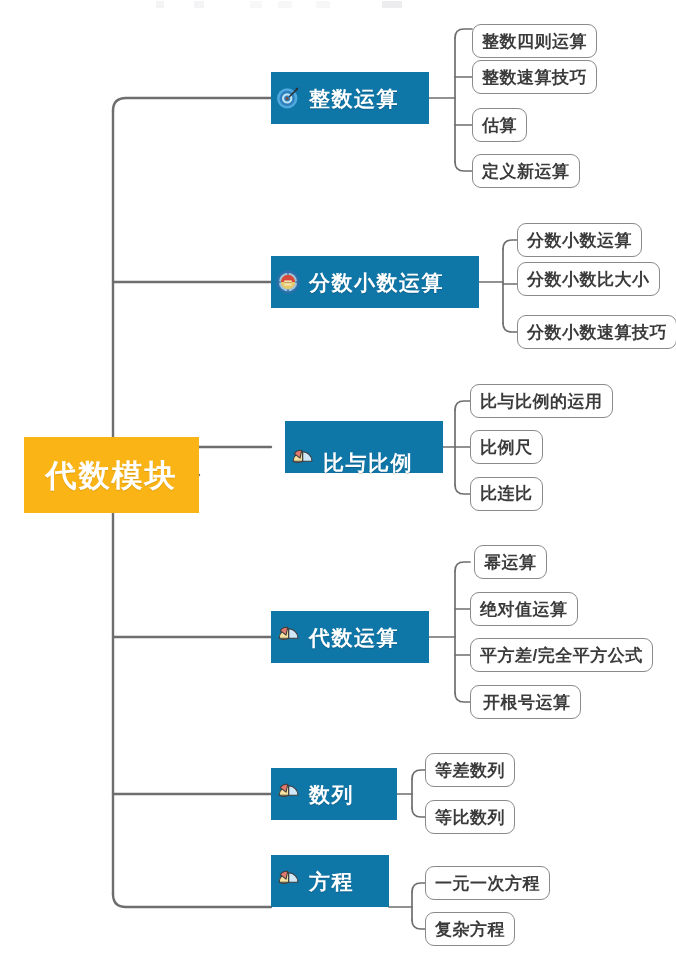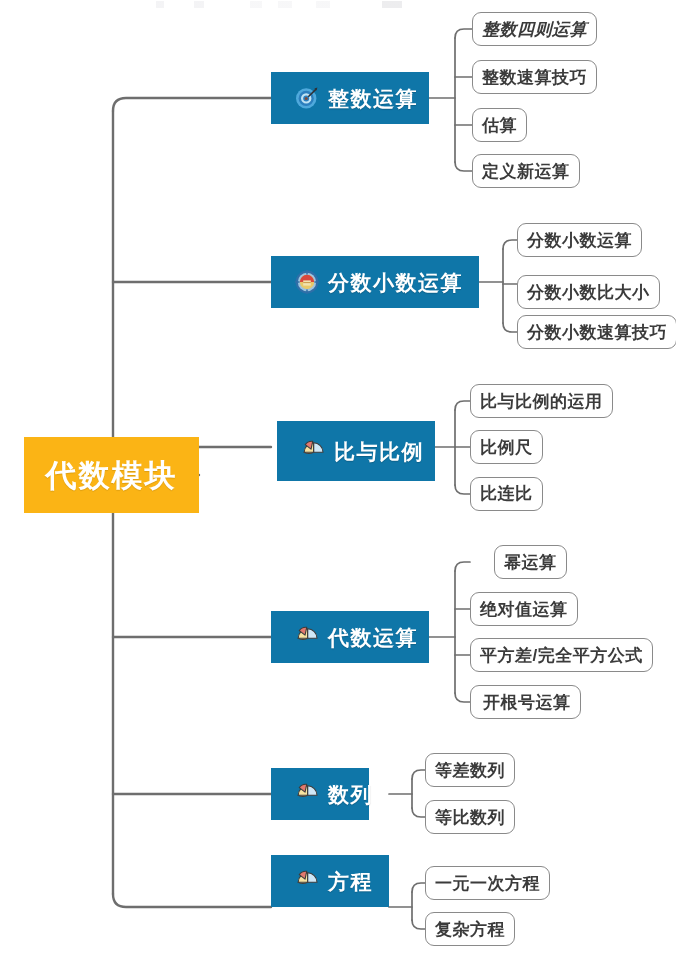--- a/index.html
+++ b/index.html
@@ -44,21 +44,21 @@
     text-shadow: 0 1px 1px rgba(0,0,0,0.12);
   }
   
   .branch-node {
     position: absolute;
     display: flex;
     align-items: center;
     background: #0F76A8;
     box-sizing: border-box;
     z-index: 5;
-    padding-left: 23px;
+    padding-left: 4px;
   }
   .branch-icon {
     width: 26px;
     height: 26px;
     flex: 0 0 26px;
     position: relative;
     margin-right: 8px;
   }
   .branch-label {
     color: #ffffff;
@@ -171,21 +171,21 @@
             <circle cx="12.2" cy="13.4" r="7.6" fill="#2C7FBE"></circle>
             <circle cx="12.2" cy="13.4" r="5.2" fill="#BFE3F5"></circle>
             <circle cx="12.2" cy="13.4" r="3.0" fill="#2C7FBE"></circle>
             <circle cx="12.2" cy="13.4" r="1.5" fill="#7D4A3A"></circle>
             <path d="M14.8 11.2 L21.6 4.6" stroke="#2F3136" stroke-width="1.6" stroke-linecap="round"></path>
             <path d="M20.4 3.4 L23.4 2.4 L22.6 5.6 Z" fill="#2F3136"></path>
           </svg>
         </span>
         <span class="branch-label">整数运算</span>
       </div>
-      <div class="leaf-node" style="left: 472px; top: 12px; font-style: italic;">
+      <div class="leaf-node" style="left: 472px; top: 24px;">
         <span class="leaf-label">整数四则运算</span>
       </div>
       <div class="leaf-node" style="left: 472px; top: 60px;">
         <span class="leaf-label">整数速算技巧</span>
       </div>
       <div class="leaf-node" style="left: 472px; top: 108px;">
         <span class="leaf-label">估算</span>
       </div>
       <div class="leaf-node" style="left: 472px; top: 154px;">
         <span class="leaf-label">定义新运算</span>
@@ -200,27 +200,27 @@
             <rect x="9.2" y="11.4" width="7.6" height="5.2" fill="#F2E3AE"></rect>
             <path d="M9.2 13.6 h7.6" stroke="#C4913C" stroke-width="0.9"></path>
             <path d="M13 1.4 V5.0 M13 21.0 V24.6 M1.4 13 H5.0 M21.0 13 H24.6" stroke="#2F6FA8" stroke-width="1.5" stroke-linecap="round"></path>
           </svg>
         </span>
         <span class="branch-label">分数小数运算</span>
       </div>
       <div class="leaf-node" style="left: 517px; top: 223px;">
         <span class="leaf-label">分数小数运算</span>
       </div>
-      <div class="leaf-node" style="left: 517px; top: 275px;">
+      <div class="leaf-node" style="left: 517px; top: 262px;">
         <span class="leaf-label">分数小数比大小</span>
       </div>
       <div class="leaf-node" style="left: 517px; top: 315px;">
         <span class="leaf-label">分数小数速算技巧</span>
       </div>
-      <div class="branch-node" style="left: 277px; top: 421px; width: 158px; height: 60px;">
+      <div class="branch-node" style="left: 285px; top: 421px; width: 158px; height: 52px; align-items: flex-end;">
         <span class="branch-icon">
           <svg class="icon-svg" viewBox="0 0 26 26">
             <path d="M13.6 14.2 L13.6 4.8 A9.4 9.4 0 0 1 23.0 14.2 Z" fill="#CFE7F6" stroke="#3C3C3C" stroke-width="1.1" stroke-linejoin="round"></path>
             <path d="M13.6 14.2 A9.4 9.4 0 0 1 4.2 14.2 A9.4 9.4 0 0 1 13.6 14.2 Z" fill="#F7E2A0" stroke="#3C3C3C" stroke-width="1.1" stroke-linejoin="round"></path>
             <path d="M4.2 14.2 A9.4 9.4 0 0 1 13.6 4.8 L13.6 14.2 Z" fill="#F7E2A0" stroke="#3C3C3C" stroke-width="1.1" stroke-linejoin="round"></path>
             <path d="M10.6 10.6 L10.6 2.6 A8.0 8.0 0 0 0 4.0 7.4 Z" fill="#E2796E" stroke="#3C3C3C" stroke-width="1.1" stroke-linejoin="round" transform="translate(1.2,0.6) rotate(12 10.6 7)"></path>
           </svg>
         </span>
         <span class="branch-label">比与比例</span>
       </div>
@@ -237,33 +237,33 @@
         <span class="branch-icon">
           <svg class="icon-svg" viewBox="0 0 26 26">
             <path d="M13.6 14.2 L13.6 4.8 A9.4 9.4 0 0 1 23.0 14.2 Z" fill="#CFE7F6" stroke="#3C3C3C" stroke-width="1.1" stroke-linejoin="round"></path>
             <path d="M13.6 14.2 A9.4 9.4 0 0 1 4.2 14.2 A9.4 9.4 0 0 1 13.6 14.2 Z" fill="#F7E2A0" stroke="#3C3C3C" stroke-width="1.1" stroke-linejoin="round"></path>
             <path d="M4.2 14.2 A9.4 9.4 0 0 1 13.6 4.8 L13.6 14.2 Z" fill="#F7E2A0" stroke="#3C3C3C" stroke-width="1.1" stroke-linejoin="round"></path>
             <path d="M10.6 10.6 L10.6 2.6 A8.0 8.0 0 0 0 4.0 7.4 Z" fill="#E2796E" stroke="#3C3C3C" stroke-width="1.1" stroke-linejoin="round" transform="translate(1.2,0.6) rotate(12 10.6 7)"></path>
           </svg>
         </span>
         <span class="branch-label">代数运算</span>
       </div>
-      <div class="leaf-node" style="left: 494px; top: 545px;">
+      <div class="leaf-node" style="left: 474px; top: 545px;">
         <span class="leaf-label">幂运算</span>
       </div>
       <div class="leaf-node" style="left: 470px; top: 592px;">
         <span class="leaf-label">绝对值运算</span>
       </div>
       <div class="leaf-node" style="left: 470px; top: 638px;">
         <span class="leaf-label">平方差/完全平方公式</span>
       </div>
       <div class="leaf-node" style="left: 470px; top: 685px; padding-left: 12px;">
         <span class="leaf-label">开根号运算</span>
       </div>
-      <div class="branch-node" style="left: 271px; top: 768px; width: 98px; height: 52px;">
+      <div class="branch-node" style="left: 271px; top: 768px; width: 126px; height: 52px;">
         <span class="branch-icon">
           <svg class="icon-svg" viewBox="0 0 26 26">
             <path d="M13.6 14.2 L13.6 4.8 A9.4 9.4 0 0 1 23.0 14.2 Z" fill="#CFE7F6" stroke="#3C3C3C" stroke-width="1.1" stroke-linejoin="round"></path>
             <path d="M13.6 14.2 A9.4 9.4 0 0 1 4.2 14.2 A9.4 9.4 0 0 1 13.6 14.2 Z" fill="#F7E2A0" stroke="#3C3C3C" stroke-width="1.1" stroke-linejoin="round"></path>
             <path d="M4.2 14.2 A9.4 9.4 0 0 1 13.6 4.8 L13.6 14.2 Z" fill="#F7E2A0" stroke="#3C3C3C" stroke-width="1.1" stroke-linejoin="round"></path>
             <path d="M10.6 10.6 L10.6 2.6 A8.0 8.0 0 0 0 4.0 7.4 Z" fill="#E2796E" stroke="#3C3C3C" stroke-width="1.1" stroke-linejoin="round" transform="translate(1.2,0.6) rotate(12 10.6 7)"></path>
           </svg>
         </span>
         <span class="branch-label">数列</span>
       </div>

